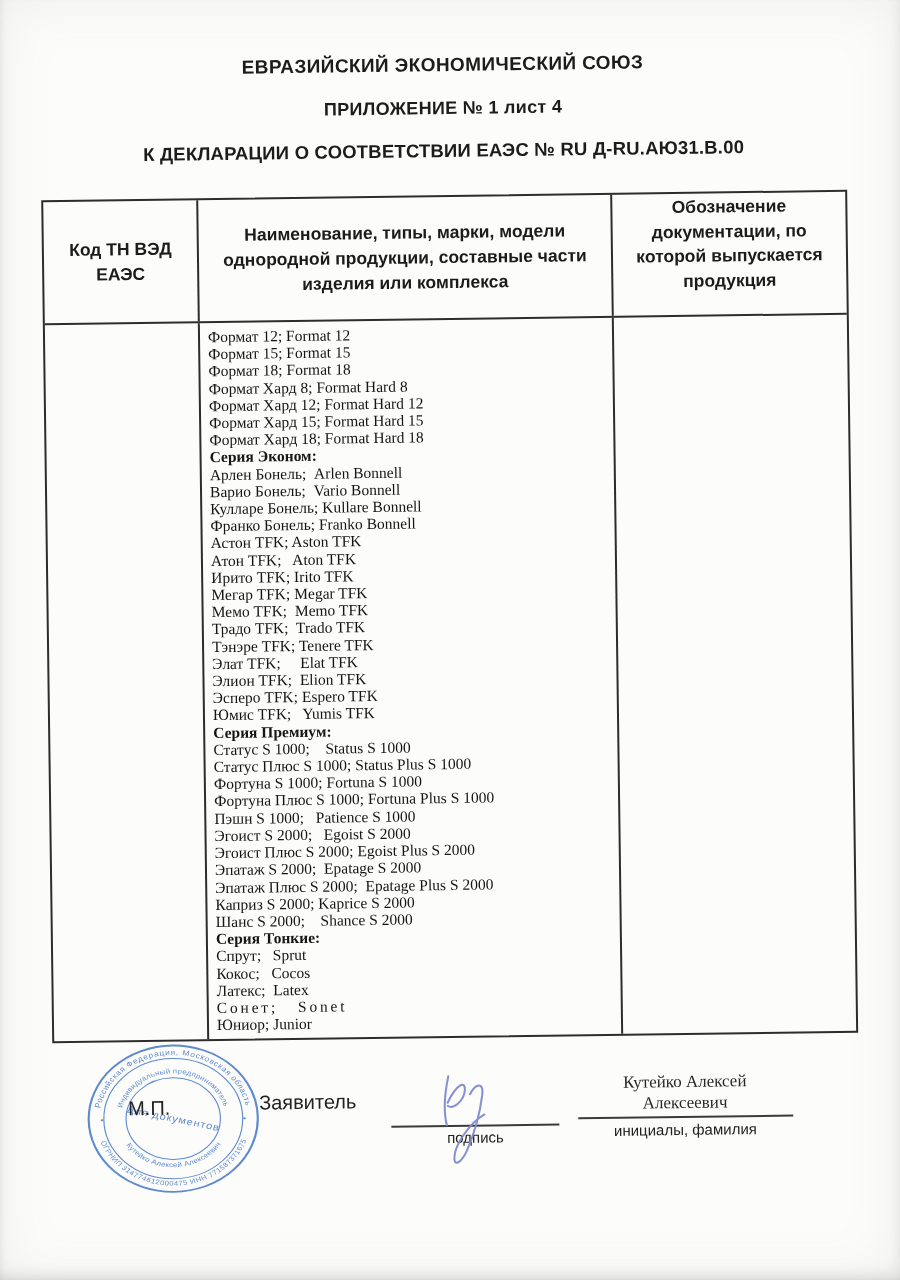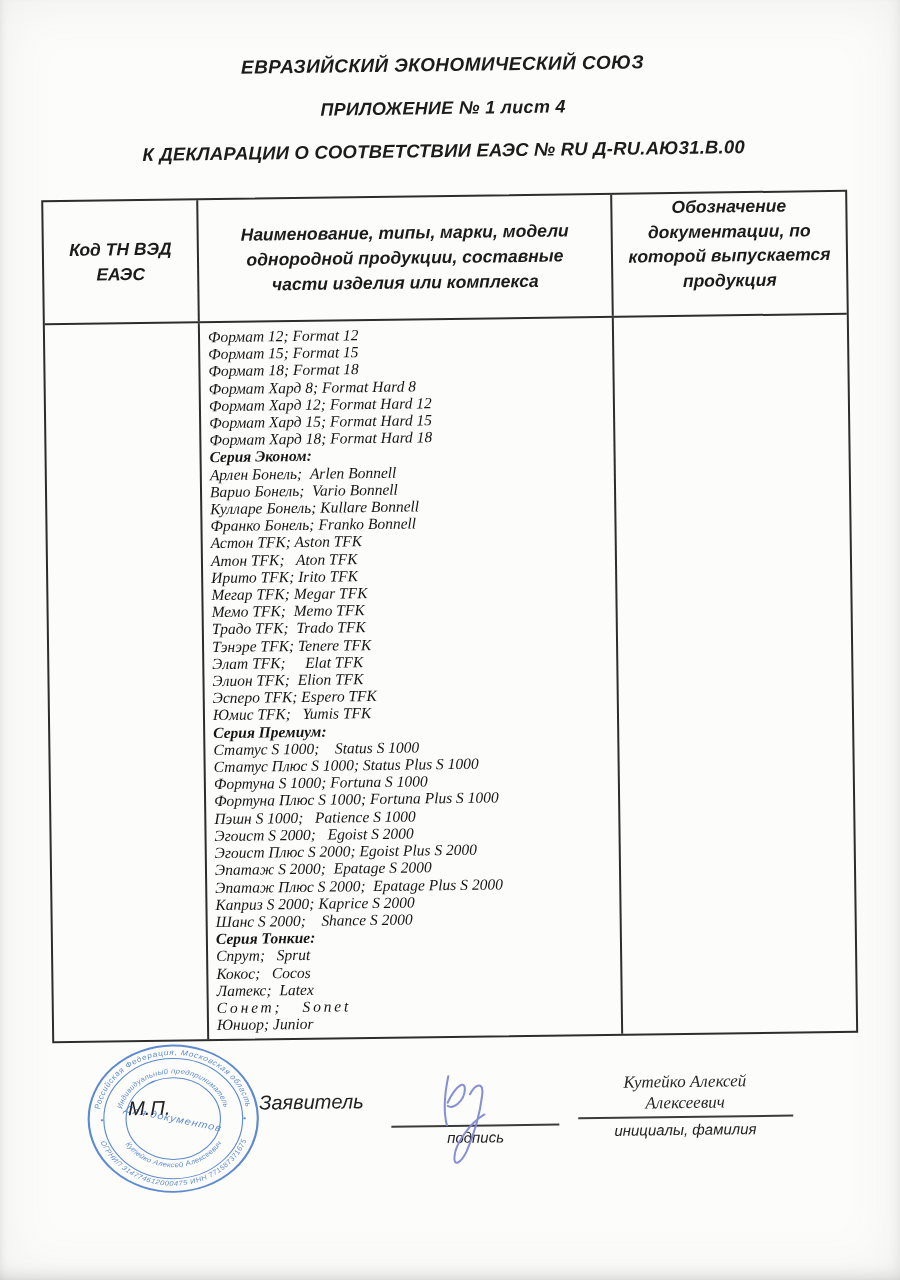--- a/index.html
+++ b/index.html
@@ -1,20 +1,20 @@
 <!DOCTYPE html>
 <html style="--stamp-ink: #4377c8; --sig-ink: #8089cf;"><head>
 <meta charset="utf-8">
 <style>
   :root { --stamp-ink:#4377c8; --sig-ink:#8089cf; --line-ink:#2d2d2d; --text-ink:#1b1b1b; }
   * { margin:0; padding:0; box-sizing:border-box; }
   body { background:#ffffff; }
   .page {
     position:relative; width:900px; height:1280px; overflow:hidden;
-    background:#fcfcfb; font-family:"Liberation Sans", sans-serif; color:var(--text-ink);font-style:italic;
+    background:#fcfcfb; font-family:"Liberation Sans", sans-serif; color:var(--text-ink);
   }
   .page::after{
     content:""; position:absolute; inset:0; pointer-events:none;
     box-shadow: inset 0 0 55px rgba(120,120,120,0.10), inset -4px -10px 18px -10px rgba(0,0,0,0.18), inset 6px 0 12px -8px rgba(0,0,0,0.12);
   }
   .sheet { position:absolute; inset:0; transform:rotate(-0.75deg); transform-origin:450px 640px; }
 
   .title { position:absolute; left:0; width:900px; text-align:center; font-weight:bold; color:#1c1c1c; }
   .t1 { top:54px;  font-size:19px;   letter-spacing:0.4px; }
   .t2 { top:98px;  font-size:18px;   letter-spacing:0.3px; }

